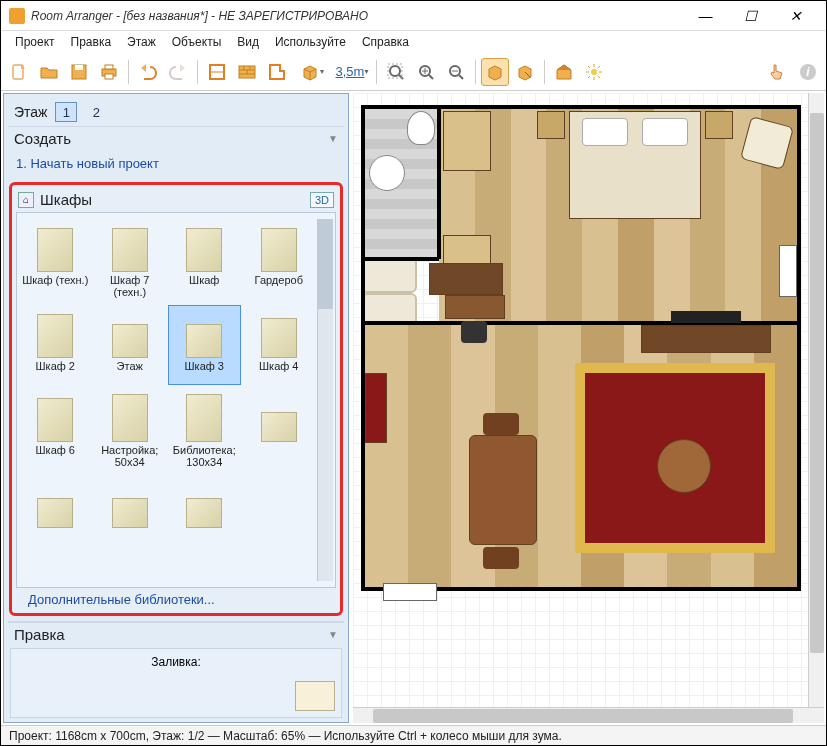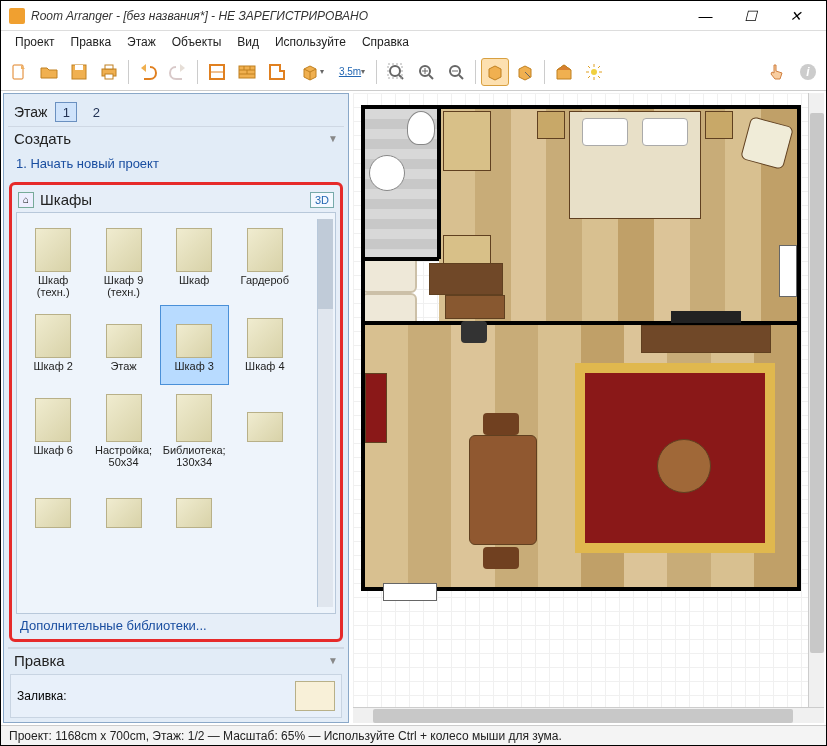--- a/index.html
+++ b/index.html
@@ -41,37 +41,37 @@
 
 .create-list { padding: 4px 8px 8px; }
 .create-item { color: #1a4ea0; font-size: 13px; padding: 2px 0; cursor:pointer; }
 
 .library-panel { border: 3px solid #e62a2a; border-radius: 6px; margin: 1px; padding: 4px; background: #e6eef8; flex:1; display:flex; flex-direction:column; min-height:0; }
 .lib-header { display:flex; align-items:center; gap:6px; padding: 2px 2px 4px; }
 .lib-home-icon { width:16px; height:16px; border:1px solid #7a9; background:#eef; display:flex; align-items:center; justify-content:center; font-size:10px; }
 .lib-title { font-size: 15px; color:#222; }
 .lib-3d-btn { margin-left:auto; border:1px solid #7aa; padding:1px 4px; font-size:11px; color:#2367b3; background:#f4f9ff; cursor:pointer; }
 
-.lib-body { flex:1; border:1px solid #b8c8da; background:#eef4fb; padding:6px 2px; display:flex; gap:18px; min-height:0; }
+.lib-body { flex:1; border:1px solid #b8c8da; background:#eef4fb; padding:6px 2px; display:flex; gap:2px; min-height:0; }
 .lib-grid { flex:1; display:grid; grid-template-columns: repeat(4, 1fr); gap: 4px 2px; overflow:hidden; align-content:start; }
 .lib-scroll { width:16px; background:#e0e6ee; border-left:1px solid #b8c8da; position:relative; }
 .lib-scroll-thumb { position:absolute; top:0; left:0; right:0; height:90px; background:#c0cbd8; }
 
 .lib-cell { display:flex; flex-direction:column; align-items:center; padding:2px; cursor:pointer; border:1px solid transparent; }
 .lib-cell.selected { background:#b8dbff; border:1px solid #4a90d8; }
 .lib-thumb { width:48px; height:50px; display:flex; align-items:flex-end; justify-content:center; }
 .cab { width:36px; background:linear-gradient(135deg,#f0ecd0,#d8d2a8); border:1px solid #b8b088; }
 .lib-label { font-size:11px; color:#222; text-align:center; line-height:1.1; margin-top:2px; min-height:22px; }
 
-.lib-footer { padding:4px 4px 2px; }
+.lib-footer { padding:4px 4px 2px;margin-left:8px; }
 .lib-more { color:#1a4ea0; font-size:13px; cursor:pointer; }
 
 .edit-section { margin-top:4px; border-top:1px solid #cfd8e4; }
 .edit-body { background:#e8f0fa; border:1px solid #c8d4e2; margin:2px 2px 0; padding:6px; }
-.fill-row { display:flex; align-items:center; gap:12px; }
+.fill-row { display:flex; align-items:center; gap:12px;flex-direction:column; }
 .fill-swatch { width:40px; height:30px; background:#f8f0d8; border:1px solid #b8b088; margin-left:auto; }
 .obj-props { color:#1a4ea0; font-size:13px; padding-top:6px; cursor:pointer; }
 
 
 .canvas { flex:1; position:relative; overflow:hidden; background:#fff; }
 .grid-bg { position:absolute; inset:0;
   background-image: linear-gradient(#f0f0f0 1px, transparent 1px), linear-gradient(90deg, #f0f0f0 1px, transparent 1px);
   background-size: 14px 14px; }
 .plan { position:absolute; left:8px; top:12px; width:442px; height:560px; }
 .room-outline { position:absolute; border:4px solid #000; }
@@ -177,21 +177,21 @@
       </svg>
     </div>
   <div class="tool-btn wide">
       <svg class="tool-icon" viewBox="0 0 20 20">
         <path d="M4 7l6-3 6 3v8l-6 3-6-3z" fill="#f0b050" stroke="#c08020"></path>
         <path d="M4 7l6 3 6-3M10 10v8" stroke="#c08020" fill="none"></path>
       </svg>
       <span style="font-size:8px;color:#666">▾</span>
     </div>
   <div class="tool-btn wide">
-      <span style="font-size:10px;color:#2367b3;text-decoration:underline">3,5m</span>
+      <span style="font-size:13px;color:#2367b3;text-decoration:underline">3,5m</span>
       <span style="font-size:8px;color:#666">▾</span>
     </div>
   <span class="tool-sep"></span>
   <div class="tool-btn">
       <svg class="tool-icon" viewBox="0 0 20 20">
         <circle cx="9" cy="9" r="5" fill="none" stroke="#666" stroke-width="2"></circle>
         <line x1="13" y1="13" x2="17" y2="17" stroke="#666" stroke-width="2"></line>
         <rect x="2" y="2" width="14" height="14" fill="none" stroke="#aaa" stroke-dasharray="2"></rect>
       </svg>
     </div>
@@ -287,21 +287,21 @@
             <div class="lib-cell">
               <div class="lib-thumb">
                 <div class="cab" style="height: 44px;"></div>
               </div>
               <div class="lib-label">Шкаф (техн.)</div>
             </div>
             <div class="lib-cell">
               <div class="lib-thumb">
                 <div class="cab" style="height: 44px;"></div>
               </div>
-              <div class="lib-label">Шкаф 9 (техн.)</div>
+              <div class="lib-label">Шкаф 7 (техн.)</div>
             </div>
             <div class="lib-cell">
               <div class="lib-thumb">
                 <div class="cab" style="height: 44px;"></div>
               </div>
               <div class="lib-label">Шкаф</div>
             </div>
             <div class="lib-cell">
               <div class="lib-thumb">
                 <div class="cab" style="height: 44px;"></div>

